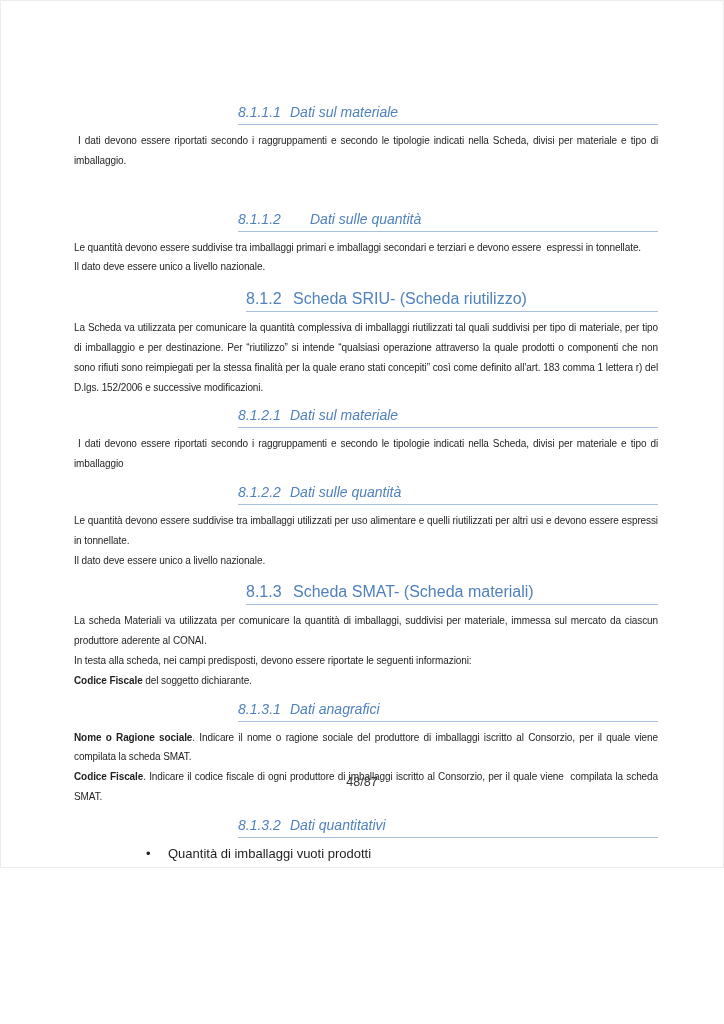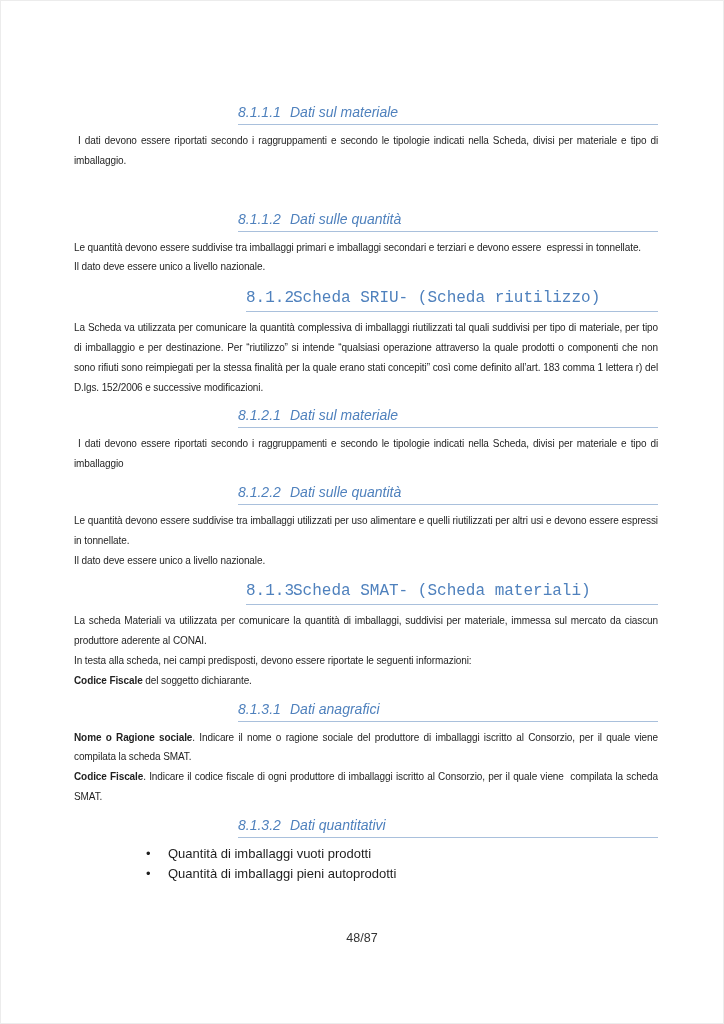--- a/index.html
+++ b/index.html
@@ -1,19 +1,19 @@
 <!DOCTYPE html>
 <html><head>
 <meta charset="utf-8">
 <style>
   html, body { margin: 0; padding: 0; background: #ffffff; }
   .page {
     position: relative;
     width: 724px;
-    height: 1024px;
+    height: 868px;
     background: #ffffff;
     overflow: hidden;
     font-family: "Liberation Sans", sans-serif;
     box-shadow: inset 0 0 0 1px #ececec;
   }
   .content {
     position: absolute;
     top: 0;
     left: 74px;
     width: 584px;
@@ -29,27 +29,27 @@
   .h4 {
     margin: 10px 0 6px 164px;
     font-size: 14px;
     font-style: italic;
     line-height: 17px;
     padding-bottom: 3px;
   }
   .h4 .hnum { flex: none; width: 52px; }
   .h3 {
     margin: 12px 0 6px 172px;
-    font-family: Liberation Mono, monospace;
+    font-family: Liberation Sans, sans-serif;
     font-size: 16px;
     line-height: 19px;
     padding-bottom: 3px;
   }
   .h3 .hnum { flex: none; width: 47px; }
-  .gap-large { margin-top: 40px; }
+  .gap-large { margin-top: 40px; gap: 20px; }
   
   p.body {
     margin: 0;
     font-size: 10px;
     line-height: 19.8px;
     letter-spacing: -0.1px;
     color: #1f1f1f;
     text-align: justify;
     white-space: pre-wrap;
   }

